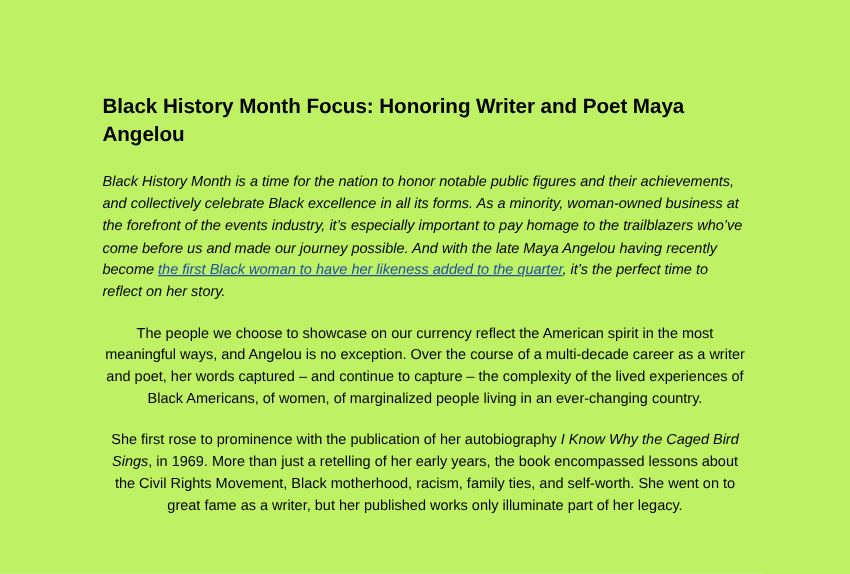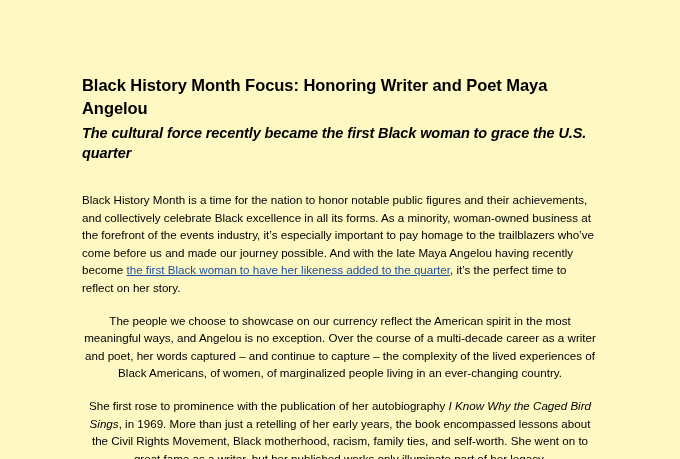--- a/index.html
+++ b/index.html
@@ -10,21 +10,21 @@
     width: 680px;
     height: 459px;
     background: #ffffff;
     font-family: "Liberation Sans", sans-serif;
     overflow: hidden;
   }
   .page {
     position: relative;
     width: 680px;
     height: 459px;
-    background: #fef9c3;
+    background: #bef264;
     box-sizing: border-box;
   }
   .doc-body {
     position: absolute;
     left: 82px;
     top: 74px;
     width: 516px;
   }
   .doc-title {
     font-size: 16.5px;
@@ -47,21 +47,22 @@
     font-size: 11.6px;
     line-height: 1.52;
     color: #000000;
     margin: 0;
   }
   .para + .para {
     margin-top: 15px;
     text-align: center;
   }
   .p-first {
-    margin-top: 27px;
+    margin-top: 16px;
+    font-style: italic;
   }
   .link {
     color: #1f4fa3;
     text-decoration: underline;
     cursor: pointer;
   }
   .ital {
     font-style: italic;
   }
   .clip-bottom {
@@ -73,21 +74,20 @@
   }
 </style>
 </head>
 <body>
 
 <div class="page">
   <div class="doc-body">
 
     <h1 class="doc-title">Black History Month Focus: Honoring Writer and Poet Maya Angelou</h1>
 
-    <h2 class="doc-subtitle">The cultural force recently became the first Black woman to grace the U.S. quarter</h2>
 
     <p class="para p-first"><span>Black History Month is a time for the nation to honor notable public figures and their achievements, and collectively celebrate Black excellence in all its forms.  As a minority, woman-owned business at the forefront of the events industry, it’s especially important to pay homage to the trailblazers who’ve come before us and made our journey possible.  And with the late Maya Angelou having recently become </span><a class="link" href="#">the first Black woman to have her likeness added to the quarter</a><span>, it’s the perfect time to reflect on her story.</span></p>
 
     <p class="para">The people we choose to showcase on our currency reflect the American spirit in the most meaningful ways, and Angelou is no exception.  Over the course of a multi-decade career as a writer and poet, her words captured – and continue to capture – the complexity of the lived experiences of Black Americans, of women, of marginalized people living in an ever-changing country.</p>
 
     <p class="para"><span>She first rose to prominence with the publication of her autobiography </span><span class="ital">I Know Why the Caged Bird Sings</span><span>, in 1969.  More than just a retelling of her early years, the book encompassed lessons about the Civil Rights Movement, Black motherhood, racism, family ties, and self-worth.  She went on to great fame as a writer, but her published works only illuminate part of her legacy.</span></p>
 
   </div>
   <div class="clip-bottom"></div>
 </div>

